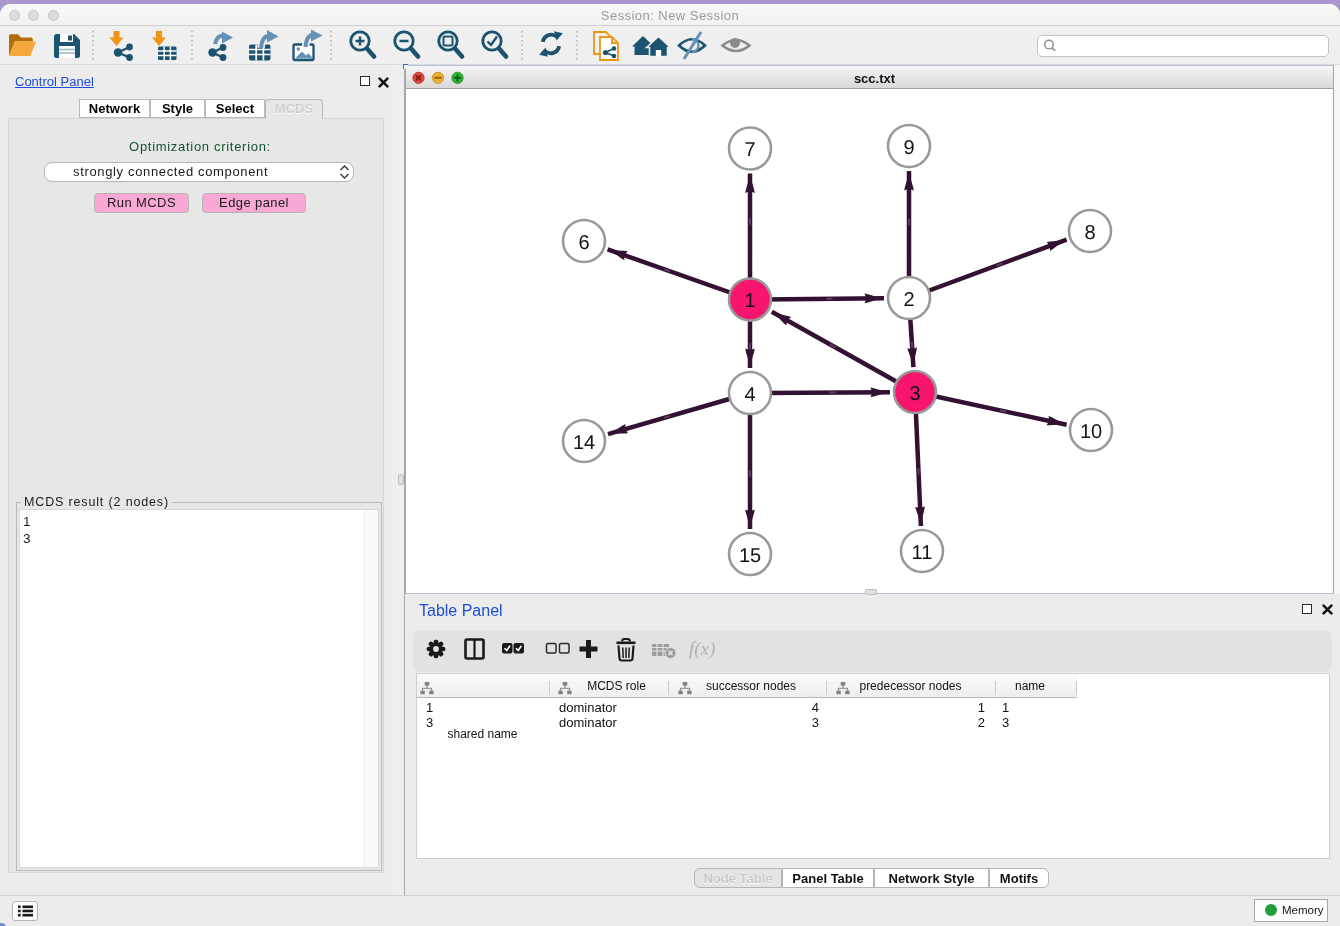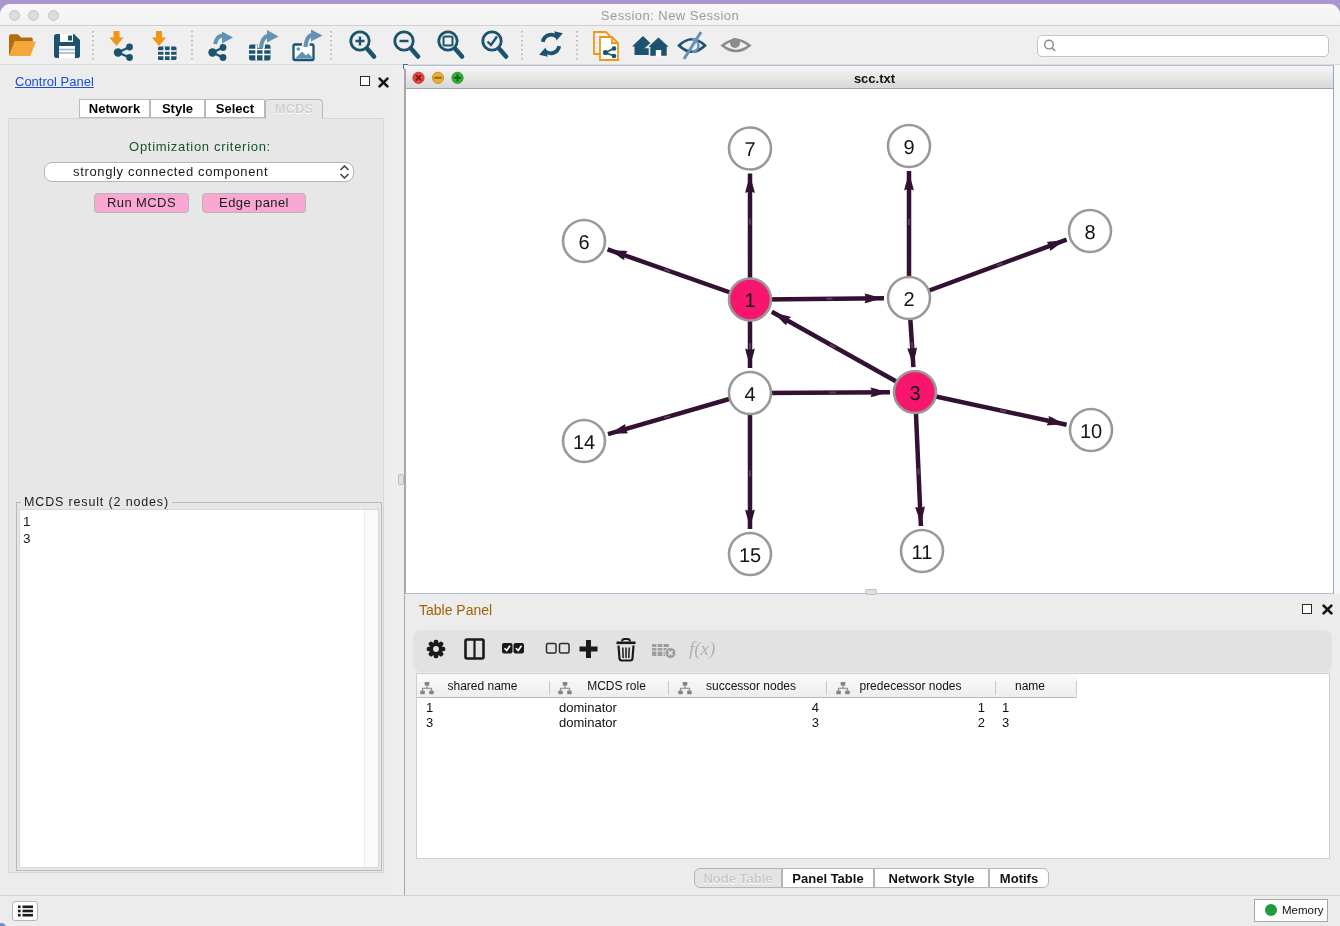--- a/index.html
+++ b/index.html
@@ -30,21 +30,21 @@
   #vdivider{left:391px;top:63px;width:14px;height:830px;background:#eeeeee;}
   #vline{left:404px;top:63px;width:1px;height:830px;background:#a8a8a8;}
   #vhandle{left:398px;top:472px;width:6px;height:11px;background:#e0e0e0;border:1px solid #bdbdbd;border-radius:2px;box-sizing:border-box;}
   
   #netwin{left:405px;top:63px;width:929px;height:529px;border:1px solid #b3bfd2;border-left:1px solid #a8a8a8;border-right:1px solid #8fa9cc;box-sizing:border-box;background:#fff;}
   #nettitle{left:406px;top:64px;width:927px;height:22px;background:linear-gradient(#f6f6f6,#d8d8d8);border-bottom:1px solid #a3a3a3;box-sizing:content-box;}
   #netname{left:406px;top:69px;width:937px;text-align:center;font-size:13px;color:#111;font-weight:bold;}
   #hhandle{left:865px;top:587px;width:12px;height:6px;background:#e0e0e0;border:1px solid #c0c0c0;border-radius:2px;box-sizing:border-box;}
   
   #tablepanel{left:405px;top:593px;width:935px;height:300px;background:#ececec;}
-  #tptitle{left:419px;top:600px;font-size:14px;color:#a16207;}
+  #tptitle{left:419px;top:600px;font-size:16px;color:#1d4ed8;}
   #ttoolbar{left:413px;top:628px;width:919px;height:42px;background:#e2e2e2;border-radius:8px;}
   #tablebox{left:416px;top:671px;width:914px;height:186px;background:#fff;border:1px solid #cfcfcf;box-sizing:border-box;}
   #thead{left:417px;top:672px;width:660px;height:24px;background:linear-gradient(#fbfbfb,#ededed);border-bottom:1px solid #b9b9b9;box-sizing:border-box;}
   .hsep{position:absolute;top:679px;width:1px;height:14px;background:#c9c9c9;}
   .hlabel{position:absolute;top:676px;height:16px;line-height:16px;font-size:12px;color:#111;text-align:center;}
   .cell{position:absolute;font-size:13px;color:#111;}
   .btab{position:absolute;top:866px;height:20px;background:#fff;border:1px solid #b5b5b5;box-sizing:border-box;font-size:13px;color:#111;text-align:center;line-height:19px;font-weight:bold;}
   
   #statusbar{left:0;top:893px;width:1340px;height:33px;background:#ececec;border-top:1px solid #d2d2d2;}
   #listbtn{left:12px;top:899px;width:26px;height:20px;background:#fdfdfd;border:1px solid #b5b5b5;border-radius:3px;box-sizing:border-box;}
@@ -390,21 +390,21 @@
             <rect x="-6.6" y="9.6" width="4.4" height="3.6"></rect>
             <rect x="2.2" y="9.6" width="4.4" height="3.6"></rect>
           </g>
     </g>
   </svg>
   <div class="hsep" style="left:549px;"></div>
   <div class="hsep" style="left:668px;"></div>
   <div class="hsep" style="left:826px;"></div>
   <div class="hsep" style="left:995px;"></div>
   <div class="hsep" style="left:1076px;"></div>
-  <div class="hlabel" style="left:416px;width:133px;">shared name</div>
+  <div class="hlabel" style="left:416px;width:133px;margin-top:48px;">shared name</div>
   <div class="hlabel" style="left:549px;width:119px;margin-left:8px;">MCDS role</div>
   <div class="hlabel" style="left:672px;width:158px;">successor nodes</div>
   <div class="hlabel" style="left:826px;width:169px;">predecessor nodes</div>
   <div class="hlabel" style="left:989px;width:82px;">name</div>
   <div class="cell" style="left:426px;top:698px;">1</div>
   <div class="cell" style="left:559px;top:698px;">dominator</div>
   <div class="cell" style="left:668px;top:698px;width:151px;text-align:right;">4</div>
   <div class="cell" style="left:826px;top:698px;width:159px;text-align:right;">1</div>
   <div class="cell" style="left:1002px;top:698px;">1</div>
   <div class="cell" style="left:426px;top:713px;">3</div>

